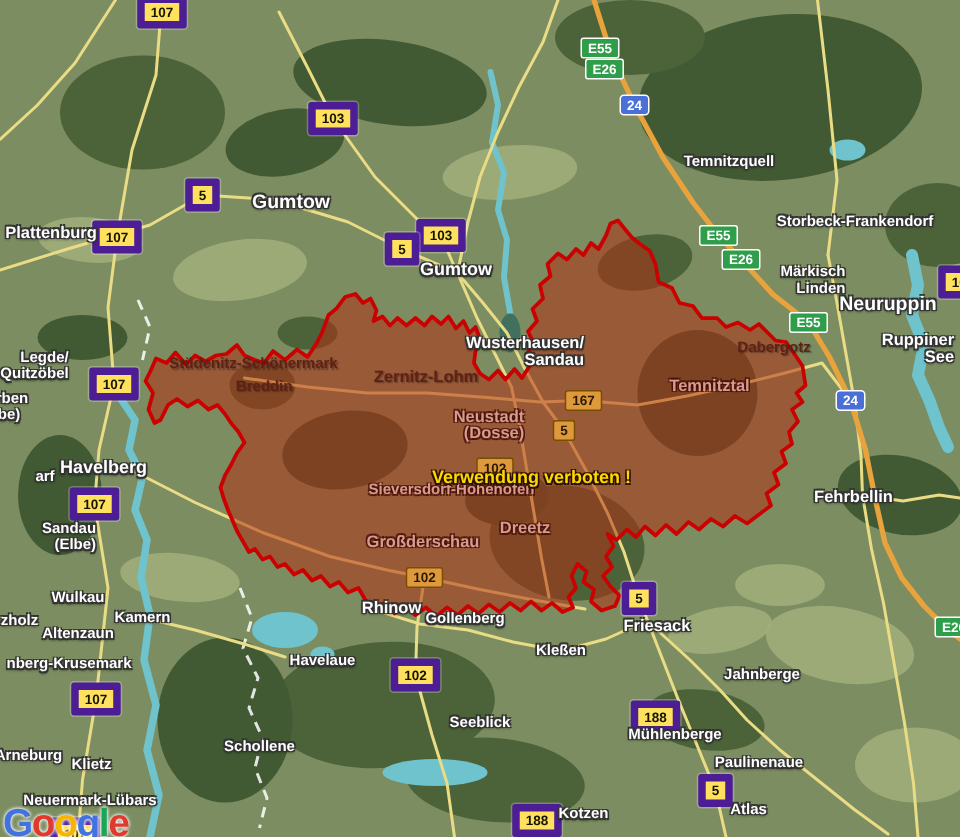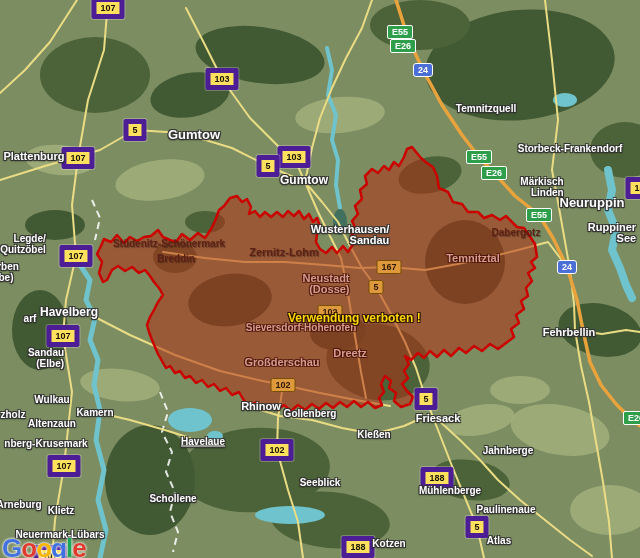--- a/index.html
+++ b/index.html
@@ -209,21 +209,21 @@
       </div>
       <div class="town tone-white" style="left: 19px; top: 504px;">
         <div>Arneburg</div>
       </div>
       <div class="town tone-white" style="left: 61px; top: 510px;">
         <div>Klietz</div>
       </div>
       <div class="town tone-white" style="left: 60px; top: 534px;">
         <div>Neuermark-Lübars</div>
       </div>
-      <div class="town tone-white" style="left: 203px; top: 441px; text-decoration: underline;">
+      <div class="town tone-white" style="left: 215px; top: 441px;">
         <div>Havelaue</div>
       </div>
       <div class="town tone-white" style="left: 173px; top: 498px;">
         <div>Schollene</div>
       </div>
       <div class="town tone-white" style="left: 261px; top: 406px; font-size: 11px;">
         <div>Rhinow</div>
       </div>
       <div class="town tone-white" style="left: 310px; top: 413px;">
         <div>Gollenberg</div>

